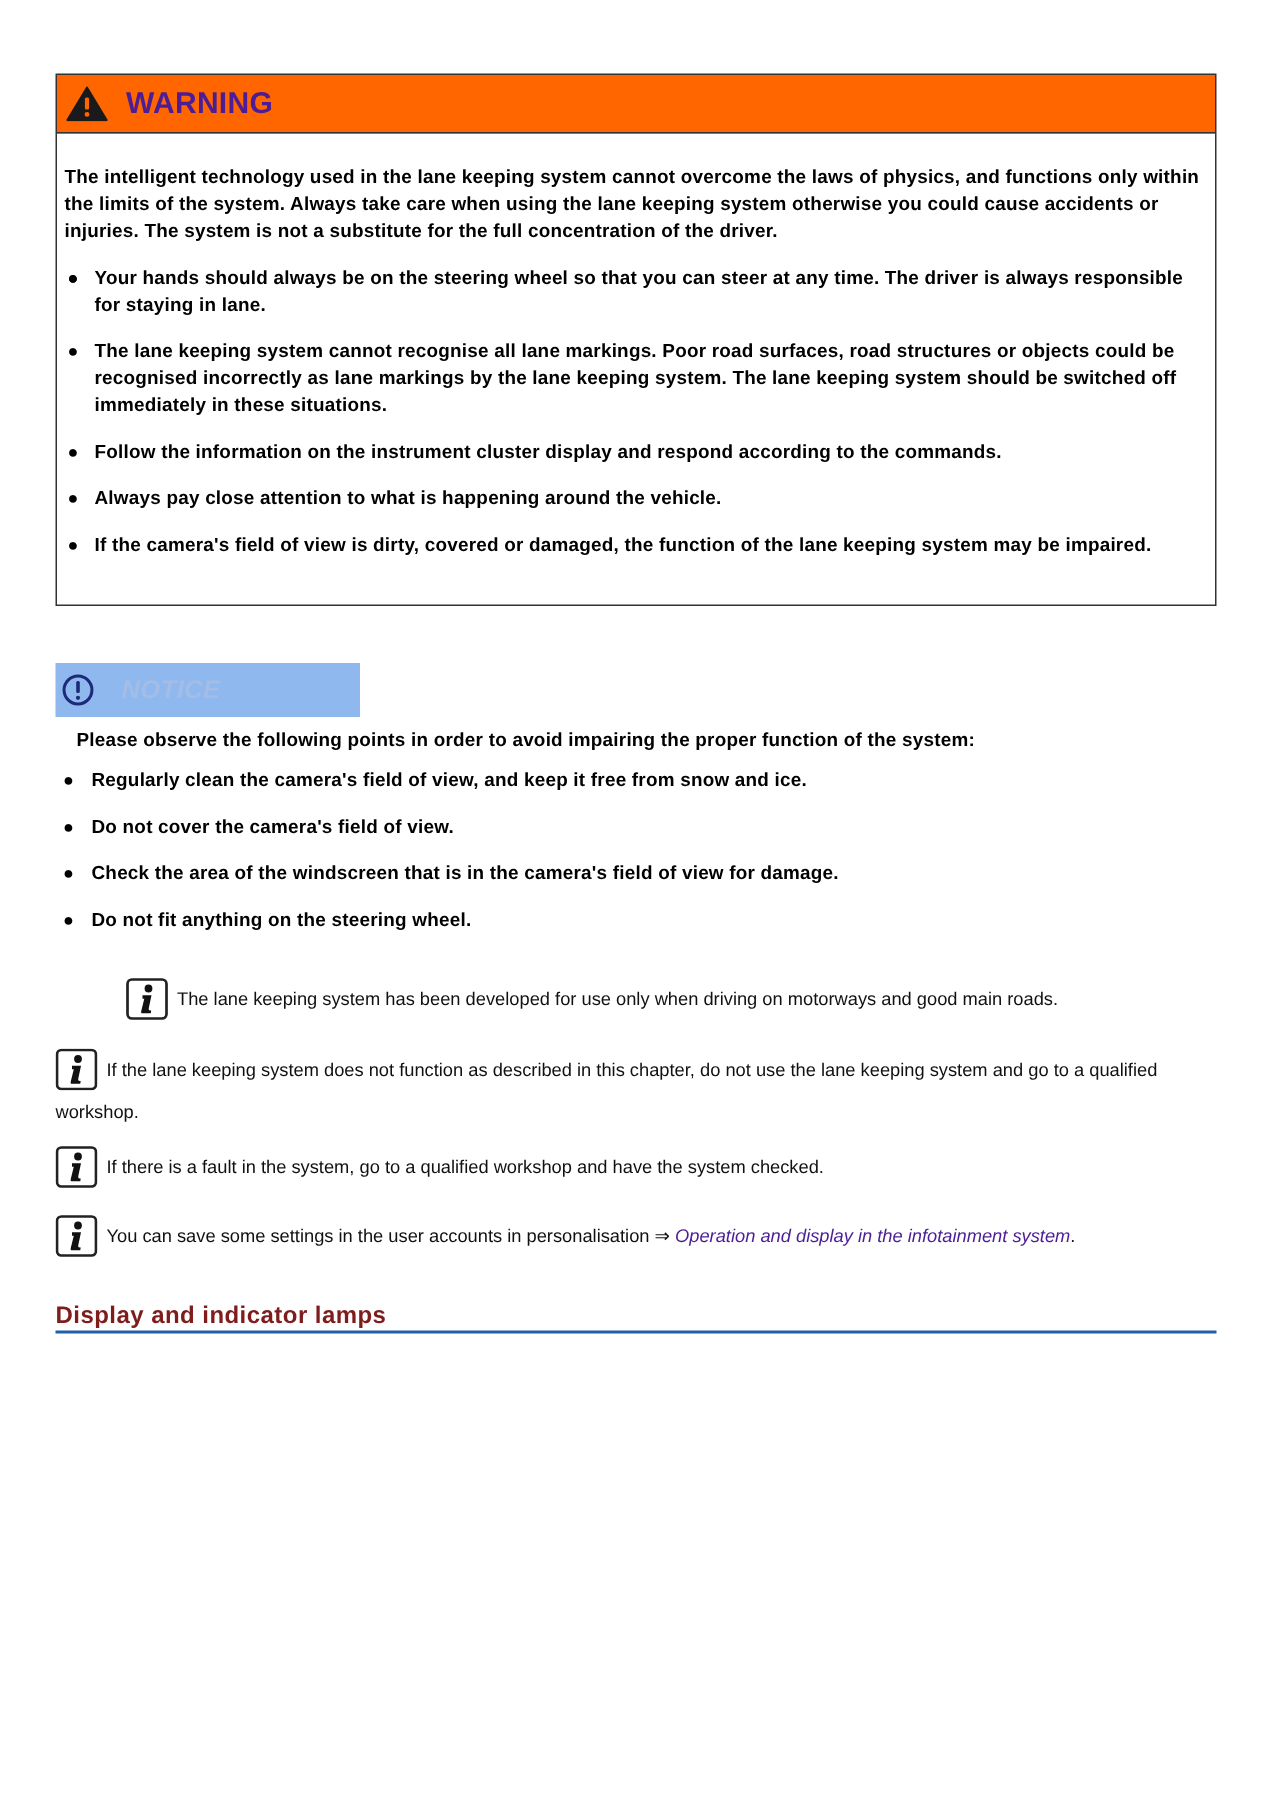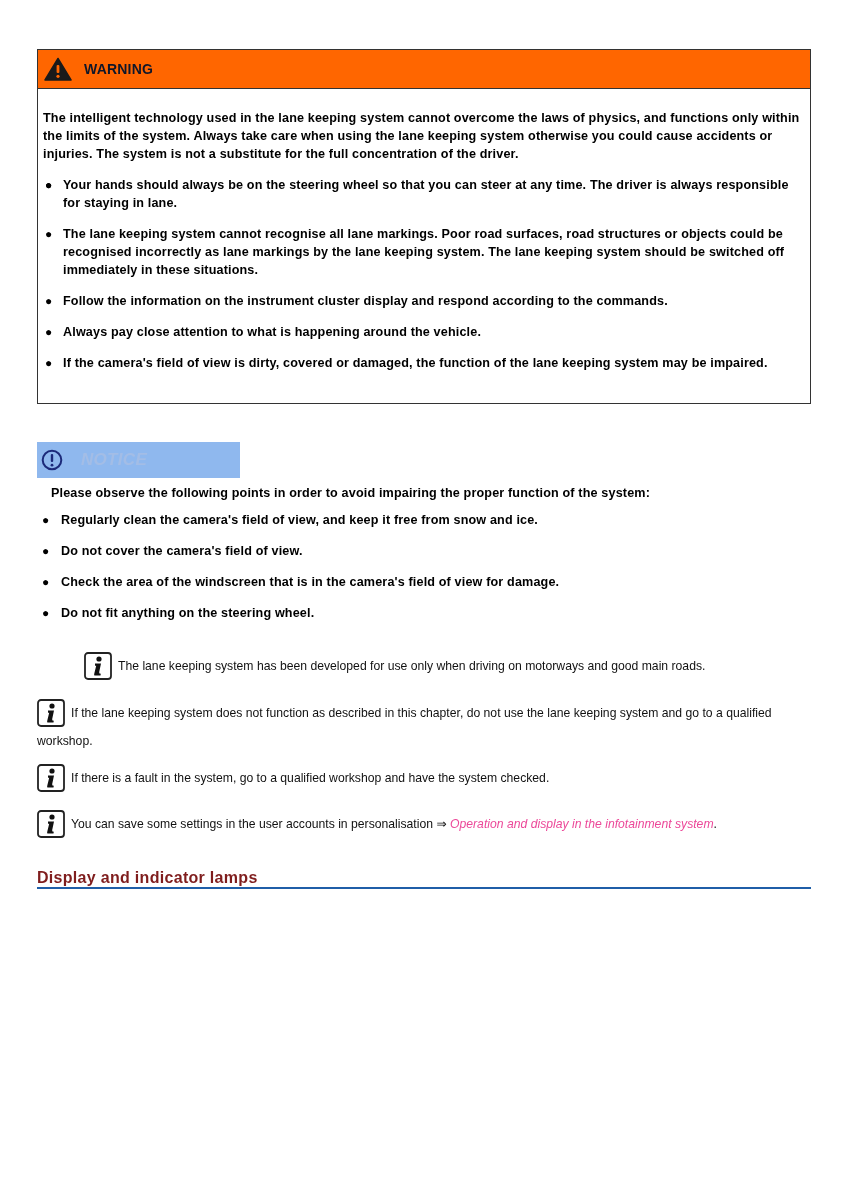--- a/index.html
+++ b/index.html
@@ -1,41 +1,41 @@
 <!DOCTYPE html>
 <html><head>
   <meta charset="utf-8">
   <style>
     html, body { margin: 0; padding: 0; background: #ffffff; }
     body { width: 848px; height: 1200px; position: relative; overflow: hidden; font-family: "Liberation Sans", sans-serif; color: #000; }
 
     .warning-box { position: absolute; left: 37px; top: 49px; width: 774px; height: 355px; border: 1.5px solid #333; box-sizing: border-box; }
     .warning-header { height: 38px; background: #ff6600; border-bottom: 1.5px solid #333; display: flex; align-items: center; padding-left: 6px; }
     .warn-icon { width: 28px; height: 24px; margin-right: 12px; display: inline-block; }
-    .warning-title { font-weight: bold; font-size: 14px; color: #0f172a; letter-spacing: 0.2px; }
+    .warning-title { font-weight: bold; font-size: 20px; color: #4c1d95; letter-spacing: 0.2px; }
     .warning-body { padding: 20px 6px 0 5px; font-weight: bold; font-size: 12.6px; line-height: 18px; letter-spacing: 0.15px; }
     .warning-intro { margin: 0; }
     ul.blist { list-style: none; margin: 0; padding: 0; }
     ul.blist li { position: relative; padding-left: 20px; }
     ul.blist li .bullet { position: absolute; left: 2px; top: 0; font-size: 12px; }
     .warning-body ul.blist li { margin-top: 13px; }
     .warning-body ul.blist li:first-child { margin-top: 9px; }
 
     .notice-banner { position: absolute; left: 37px; top: 442px; width: 203px; height: 36px; background: #8fb8ee; display: flex; align-items: center; padding-left: 4px; box-sizing: border-box; }
     .notice-icon { width: 22px; height: 22px; margin-right: 18px; display: inline-block; }
     .notice-title { font-style: italic; font-weight: bold; font-size: 17px; color: #a3bde6; letter-spacing: 0.3px; }
     .notice-body { position: absolute; left: 41px; top: 484px; width: 770px; font-weight: bold; font-size: 12.6px; line-height: 18px; letter-spacing: 0.15px; }
     .notice-body p { margin: 0; padding-left: 10px; }
     .notice-body ul.blist li { margin-top: 13px; padding-left: 20px; }
     .notice-body ul.blist li .bullet { left: 1px; }
     .notice-body ul.blist li:first-child { margin-top: 9px; }
 
     .info-note { position: absolute; left: 37px; width: 774px; font-size: 12.2px; line-height: 26px; color: #111; }
     .info-icon { display: inline-block; width: 28px; height: 28px; vertical-align: middle; margin-right: 6px; position: relative; top: -1px; }
-    .info-note .link { color: #ec4899; font-style: italic; }
+    .info-note .link { color: #4c1d95; font-style: italic; }
 
     .section-heading { position: absolute; left: 37px; top: 868px; width: 774px; border-bottom: 2px solid #1f5ea8; }
     .section-heading span { font-weight: bold; font-size: 16px; color: #7f1d1d; letter-spacing: 0.3px; line-height: 19px; display: inline-block; padding-bottom: 0px; }
   </style>
 </head>
 <body>
 
 <div class="warning-box">
   <div class="warning-header">
     <span class="warn-icon">

